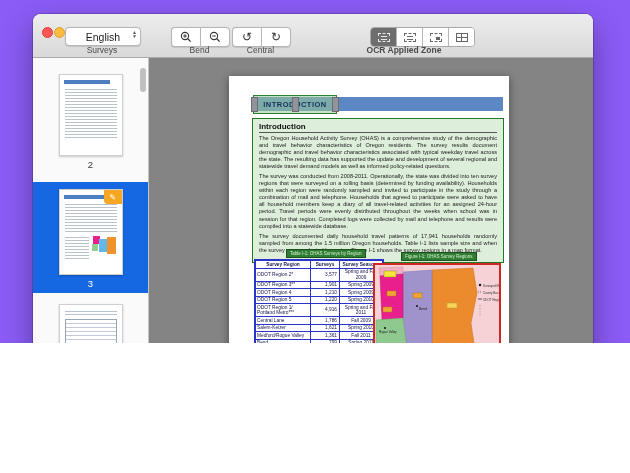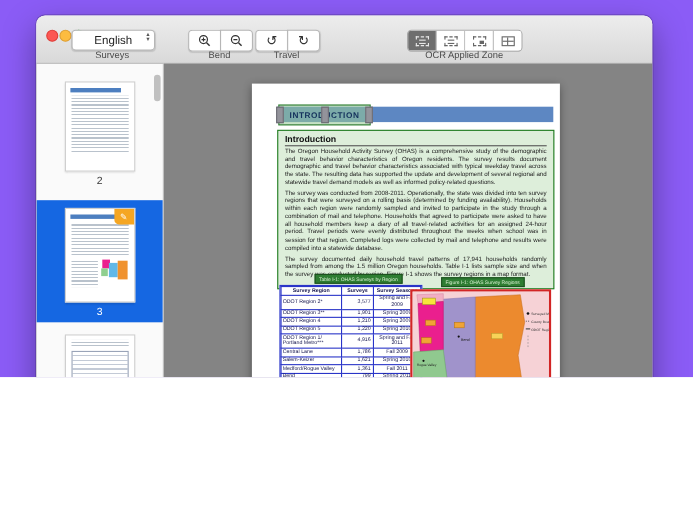--- a/index.html
+++ b/index.html
@@ -114,21 +114,21 @@
       <div class="grouplabel" style="left:138px;width:57px;">Bend</div>
 
       <div class="btnpair" style="left:199px;">
         <div class="btn">
           <span class="rotglyph">↺</span>
         </div>
         <div class="btn">
           <span class="rotglyph">↻</span>
         </div>
       </div>
-      <div class="grouplabel" style="left:199px;width:57px;">Travel</div>
+      <div class="grouplabel" style="left:199px;width:57px;">Central</div>
 
       <div class="seg">
         <div class="s sel">
           <div class="zi light">
               <div class="ln" style="top:2px;"></div>
               <div class="ln" style="top:5px;"></div>
             </div>
         </div>
         <div class="s">
           <div class="zi">
@@ -138,21 +138,21 @@
         </div>
         <div class="s">
           <div class="zi">
               <div class="pic"></div>
             </div>
         </div>
         <div class="s">
           <div class="zi grid"></div>
         </div>
       </div>
-      <div class="grouplabel" style="left:337px;width:104px;">OCR Applied Zone</div>
+      <div class="grouplabel" style="left:319px;width:104px;font-weight:bold;">OCR Applied Zone</div>
     </div>
 
     <div class="content">
 
       <div class="sidebar">
         <div class="selblock"></div>
 
         <div class="thumbwrap" style="top:16px;">
           <div class="pagethumb" style="height:80px;">
             <div class="mini-bluebar" style="width:46px;"></div>

